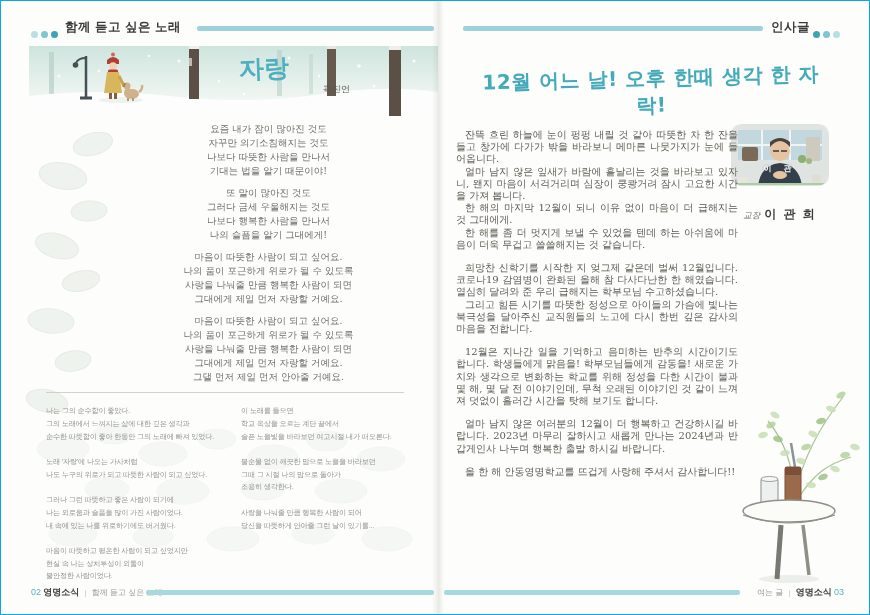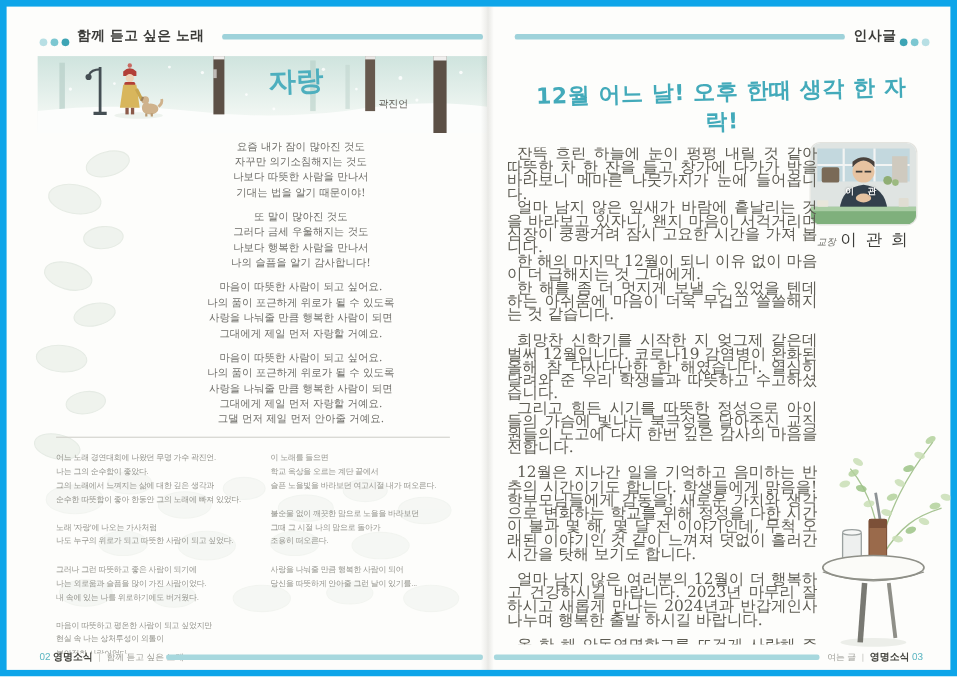--- a/index.html
+++ b/index.html
@@ -1,18 +1,18 @@
 <!DOCTYPE html>
 <html><head>
 <meta charset="utf-8">
 <style>
   html,body{margin:0;padding:0;background:#ffffff;}
   .spread{
     position:relative;width:870px;height:615px;box-sizing:border-box;
-    background:#fdfdfb;border:6px solid #0ea5e9;overflow:hidden;
+    background:#fdfdfb;border:1px solid #0ea5e9;overflow:hidden;
     font-family:"Liberation Sans",sans-serif;
     padding-left:39px;
   }
   .abs{position:absolute;}
   
   .stones{position:absolute;left:20px;top:118px;width:415px;height:485px;pointer-events:none;}
   .gutter{position:absolute;left:431px;top:0;width:12px;height:615px;
     background:linear-gradient(90deg,rgba(0,0,0,0) 0%,rgba(110,110,100,0.10) 45%,rgba(110,110,100,0.14) 55%,rgba(0,0,0,0) 100%);}
   
   .dots i{display:inline-block;width:7px;height:7px;border-radius:50%;margin-right:3px;}
@@ -24,21 +24,21 @@
   .lp-hdr-label{left:64px;top:18px;}
   .rp-hdr-label{left:770px;top:18px;}
   .hdr-rule{height:5px;background:#9ed2da;border-radius:2px;}
   .lp-hdr-rule{left:196px;top:25px;width:237px;}
   .rp-hdr-rule{left:462px;top:25px;width:300px;}
   
   .banner{left:28px;top:45px;width:409px;height:70px;}
   .banner svg{position:absolute;left:0;top:0;}
   .song-title{position:absolute;left:198px;top:6px;width:74px;text-align:center;
     font-family:"DejaVu Sans",sans-serif;font-size:25px;font-weight:bold;color:#4eafbe;transform:rotate(-2deg);}
-  .artist{position:absolute;left:294px;top:37px;font-size:9px;color:#5b5751;margin-left:16px;}
+  .artist{position:absolute;left:294px;top:37px;font-size:9px;color:#5b5751;}
   
   .lyrics{left:95px;top:121px;width:345px;text-align:center;
     font-family:"DejaVu Serif","Liberation Serif",serif;
     font-size:9.5px;line-height:14px;color:#6e6d68;}
   .stanza{margin-bottom:8px;}
   .lp-divider{left:45px;top:391px;width:358px;height:1px;background:#d2d2cb;}
   
   .essay-col{top:404px;height:184px;overflow:hidden;color:#93938c;
     font-size:7.2px;line-height:12.8px;letter-spacing:-0.2px;}
   .essay-col .line{white-space:nowrap;}
@@ -52,30 +52,30 @@
   .footer-text .pg{color:#5ab5c1;font-weight:normal;font-size:9px;}
   .footer-text .brand{color:#45453f;font-weight:bold;font-size:9px;}
   .footer-text .sep{margin:0 3px;color:#c5c5bf;}
   .footer-bar{top:589px;height:4.5px;background:#a7d8de;border-radius:2px;}
   .lp-footer-bar{left:145px;width:288px;}
   .rp-footer-bar{left:443px;width:296px;}
   
   .rp-title{left:470px;top:64px;width:360px;text-align:center;
     font-family:"DejaVu Sans",sans-serif;font-size:20px;font-weight:bold;
     color:#43aaba;letter-spacing:0.5px;transform:rotate(-1.5deg);}
-  .photo{left:731px;top:124px;width:96px;height:74px;border-radius:9px;overflow:hidden;
+  .photo{left:731px;top:124px;width:96px;height:60px;border-radius:9px;overflow:hidden;
     box-shadow:0 0 0 1px #e3e3de;}
   .photo-overlay{position:absolute;left:0;right:0;top:38px;text-align:center;color:#ffffff;
     font-size:8px;font-weight:bold;letter-spacing:5px;text-shadow:0 0 2px rgba(0,0,0,.45);}
   .photo-caption{left:731px;top:203px;width:96px;text-align:center;white-space:nowrap;}
   .photo-caption .role{font-size:8.5px;color:#6e6e68;margin-right:4px;font-style:italic;}
-  .photo-caption .name{font-size:15px;font-weight:normal;color:#3c3c38;letter-spacing:2px;}
+  .photo-caption .name{font-size:12px;font-weight:bold;color:#3c3c38;letter-spacing:2px;}
   .rp-body{left:455px;top:128px;width:282px;height:452px;overflow:hidden;
     font-family:"DejaVu Serif","Liberation Serif",serif;
-    font-size:14px;line-height:12.2px;color:#5d5b52;text-align:justify;}
+    font-size:10px;line-height:12.2px;color:#5d5b52;text-align:justify;}
   .pgroup{margin-bottom:11px;}
   .bp{margin:0;text-indent:9px;}
   .table-illust{position:absolute;left:722px;top:378px;width:146px;height:205px;pointer-events:none;}
 </style>
 </head>
 <body>
 
 <div class="spread">
 
   <svg class="stones" viewBox="0 0 415 485">
@@ -177,42 +177,41 @@
     <div class="stanza">
       <div>요즘 내가 잠이 많아진 것도</div>
       <div>자꾸만 의기소침해지는 것도</div>
       <div>나보다 따뜻한 사람을 만나서</div>
       <div>기대는 법을 알기 때문이야!</div>
     </div>
     <div class="stanza">
       <div>또 말이 많아진 것도</div>
       <div>그러다 금세 우울해지는 것도</div>
       <div>나보다 행복한 사람을 만나서</div>
-      <div>나의 슬픔을 알기 감사합니다!</div>
+      <div>나의 슬픔을 알기 그대에게!</div>
     </div>
     <div class="stanza">
       <div>마음이 따뜻한 사람이 되고 싶어요.</div>
       <div>나의 품이 포근하게 위로가 될 수 있도록</div>
       <div>사랑을 나눠줄 만큼 행복한 사람이 되면</div>
       <div>그대에게 제일 먼저 자랑할 거예요.</div>
     </div>
     <div class="stanza">
       <div>마음이 따뜻한 사람이 되고 싶어요.</div>
       <div>나의 품이 포근하게 위로가 될 수 있도록</div>
       <div>사랑을 나눠줄 만큼 행복한 사람이 되면</div>
       <div>그대에게 제일 먼저 자랑할 거예요.</div>
       <div>그댈 먼저 제일 먼저 안아줄 거예요.</div>
     </div>
   </div>
 
   <div class="abs lp-divider"></div>
 
   <div class="abs essay-col col1">
     <div class="essay-p">
-      <div class="line">어느 노래 경연대회에 나왔던 무명 가수 곽진언.</div>
       <div class="line">나는 그의 순수함이 좋았다.</div>
       <div class="line">그의 노래에서 느껴지는 삶에 대한 깊은 생각과</div>
       <div class="line">순수한 따뜻함이 좋아 한동안 그의 노래에 빠져 있었다.</div>
     </div>
     <div class="essay-p">
       <div class="line">노래 '자랑'에 나오는 가사처럼</div>
       <div class="line">나도 누구의 위로가 되고 따뜻한 사람이 되고 싶었다.</div>
     </div>
     <div class="essay-p">
       <div class="line">그러나 그런 따뜻하고 좋은 사람이 되기에</div>
@@ -228,21 +227,21 @@
 
   <div class="abs essay-col col2">
     <div class="essay-p">
       <div class="line">이 노래를 들으면</div>
       <div class="line">학교 옥상을 오르는 계단 끝에서</div>
       <div class="line">슬픈 노을빛을 바라보던 여고시절 내가 떠오른다.</div>
     </div>
     <div class="essay-p">
       <div class="line">불순물 없이 깨끗한 맘으로 노을을 바라보던</div>
       <div class="line">그때 그 시절 나의 맘으로 돌아가</div>
-      <div class="line">조용히 떠오른다.</div>
+      <div class="line">조용히 생각한다.</div>
     </div>
     <div class="essay-p">
       <div class="line">사랑을 나눠줄 만큼 행복한 사람이 되어</div>
       <div class="line">당신을 따뜻하게 안아줄 그런 날이 있기를...</div>
     </div>
   </div>
 
   <div class="abs footer-text lp-footer">
     <span class="pg">02</span>
     <span class="brand">영명소식</span>
@@ -285,21 +284,21 @@
   </div>
 
   <div class="abs rp-body">
     <div class="pgroup">
       <p class="bp">잔뜩 흐린 하늘에 눈이 펑펑 내릴 것 같아 따뜻한 차 한 잔을 들고 창가에 다가가 밖을 바라보니 메마른 나뭇가지가 눈에 들어옵니다.</p>
       <p class="bp">얼마 남지 않은 잎새가 바람에 흩날리는 것을 바라보고 있자니, 왠지 마음이 서걱거리며 심장이 쿵쾅거려 잠시 고요한 시간을 가져 봅니다.</p>
       <p class="bp">한 해의 마지막 12월이 되니 이유 없이 마음이 더 급해지는 것 그대에게.</p>
       <p class="bp">한 해를 좀 더 멋지게 보낼 수 있었을 텐데 하는 아쉬움에 마음이 더욱 무겁고 쓸쓸해지는 것 같습니다.</p>
     </div>
     <div class="pgroup">
-      <p class="bp">희망찬 신학기를 시작한 지 엊그제 같은데 벌써 12월입니다. 코로나19 감염병이 완화된 올해 참 다사다난한 한 해였습니다. 열심히 달려와 준 우리 학생들과 따뜻하고 수고하셨습니다.</p>
+      <p class="bp">희망찬 신학기를 시작한 지 엊그제 같은데 벌써 12월입니다. 코로나19 감염병이 완화된 올해 참 다사다난한 한 해였습니다. 열심히 달려와 준 우리 급해지는 학부모님 수고하셨습니다.</p>
       <p class="bp">그리고 힘든 시기를 따뜻한 정성으로 아이들의 가슴에 빛나는 북극성을 달아주신 교직원들의 노고에 다시 한번 깊은 감사의 마음을 전합니다.</p>
     </div>
     <div class="pgroup">
       <p class="bp">12월은 지나간 일을 기억하고 음미하는 반추의 시간이기도 합니다. 학생들에게 맑음을! 학부모님들에게 감동을! 새로운 가치와 생각으로 변화하는 학교를 위해 정성을 다한 시간이 불과 몇 해, 몇 달 전 이야기인데, 무척 오래된 이야기인 것 같이 느껴져 덧없이 흘러간 시간을 탓해 보기도 합니다.</p>
     </div>
     <div class="pgroup">
       <p class="bp">얼마 남지 않은 여러분의 12월이 더 행복하고 건강하시길 바랍니다. 2023년 마무리 잘하시고 새롭게 만나는 2024년과 반갑게인사 나누며 행복한 출발 하시길 바랍니다.</p>
     </div>
     <div class="pgroup">
       <p class="bp">올 한 해 안동영명학교를 뜨겁게 사랑해 주셔서 감사합니다!!</p>

